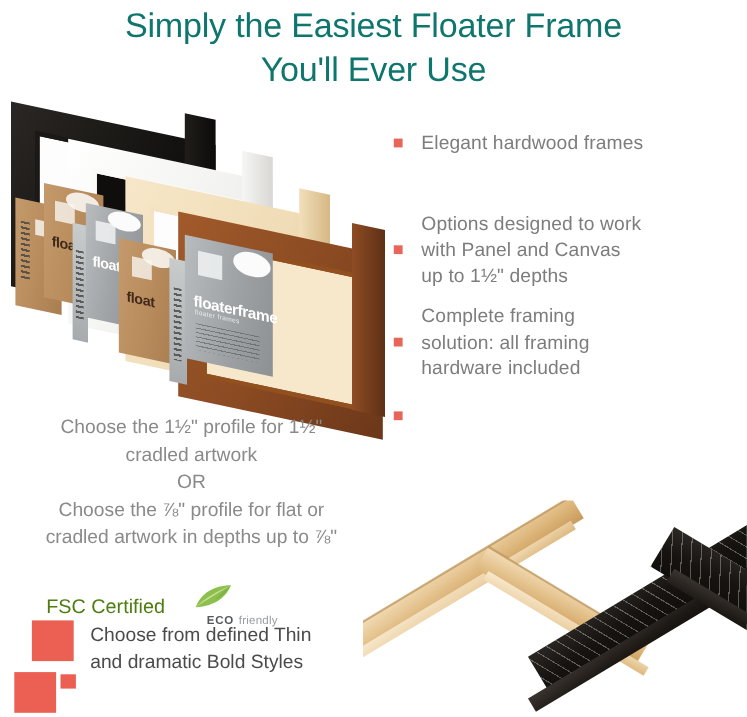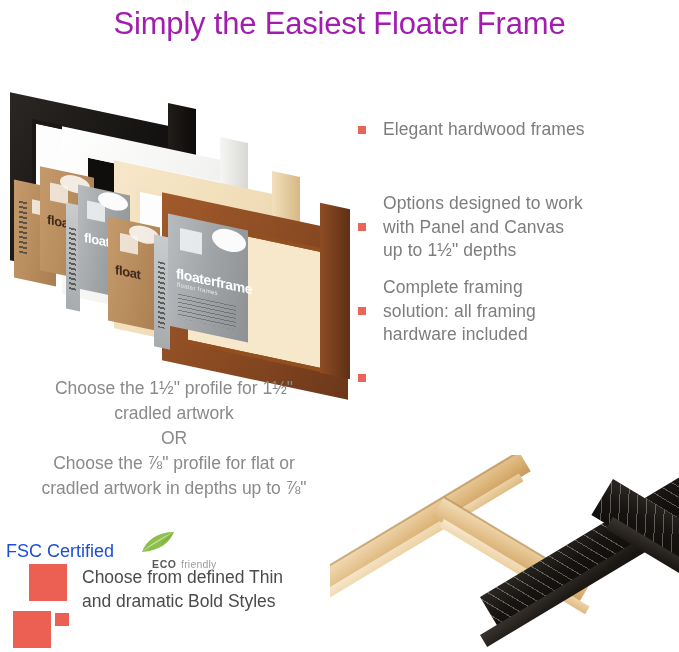--- a/index.html
+++ b/index.html
@@ -4,21 +4,21 @@
 <style>
   html,body{margin:0;padding:0;background:#ffffff;}
   body{
     width:679px;height:652px;position:relative;overflow:hidden;
     font-family:"Liberation Sans","DejaVu Sans",sans-serif;
     background:#ffffff;
   }
   
   #headline{
     position:absolute;left:0;top:0;width:679px;
-    text-align:center;color:#a21caf;
+    text-align:center;color:#0f766e;
     font-size:31px;line-height:40px;letter-spacing:-0.2px;
     padding-top:4px;
   }
   #headline .ln{display:block;}
 
   
   #bullets{position:absolute;left:358px;top:112px;width:315px;}
   .blt{position:absolute;left:0;width:315px;display:flex;align-items:center;}
   .blt .sq{
     width:8px;height:8px;background:#e8655a;flex:0 0 8px;margin-right:17px;
@@ -33,21 +33,21 @@
   #b3{top:262px;}
 
   
   #profiles{
     position:absolute;left:0;top:376px;width:348px;text-align:center;
     color:#8a8a8a;font-size:17.5px;line-height:25px;white-space:pre-line;
   }
 
   
   #fscRow{position:absolute;left:6px;top:530px;display:flex;align-items:center;}
-  #fscText{color:#1d4ed8;font-size:18px;line-height:20px;}
+  #fscText{color:#4d7c0f;font-size:18px;line-height:20px;margin-left:36px;}
   #ecoLogo{position:relative;width:62px;height:42px;margin-left:18px;}
   #leafWrap{position:absolute;left:8px;top:0px;width:46px;height:24px;}
   #ecoWords{position:absolute;left:0;top:24px;width:62px;text-align:center;white-space:nowrap;}
   #ecoWords .eco{color:#56585a;font-size:10.5px;font-weight:bold;letter-spacing:0.6px;padding-left:20px;}
   #ecoWords .fr{color:#9a9c9e;font-size:10.5px;letter-spacing:0.2px;}
 
   
   #styleRow{position:absolute;left:0;top:558px;width:340px;height:94px;padding-left:16px;}
   .rsq{position:absolute;background:#eb6053;}
   #rsqBig1{left:29px;top:6px;width:38px;height:37px;}
@@ -88,20 +88,21 @@
   .blackTone{background:linear-gradient(175deg,#2b2723 0%,#161310 40%,#0d0b09 100%);}
   .blackTone2{background:linear-gradient(175deg,#3a3530 0%,#1d1915 55%,#100e0c 100%);}
   .speck{position:absolute;opacity:.55;
     background:repeating-linear-gradient(62deg,rgba(255,255,255,.55) 0 1px,rgba(255,255,255,0) 1px 9px);}
 </style>
 </head>
 <body>
 
 <div id="headline">
   <span class="ln">Simply the Easiest Floater Frame</span>
+  <span class="ln">You'll Ever Use</span>
 </div>
 
 <div id="photoStack">
 
   <div class="frm" style="left:6px;top:4px;width:186px;height:168px;transform:skewY(12deg);">
     <div class="frmBody" style="left:0;top:0;right:0;bottom:0;background:linear-gradient(120deg,#2a2724 0%,#141210 55%,#0b0a09 100%);"></div>
     <div class="frmWin" style="left:26px;top:26px;width:134px;height:116px;background:#fdfdfd;"></div>
     <div class="frmBody" style="left:22px;top:22px;width:142px;height:124px;border:4px solid #1b1816;background:transparent;"></div>
   </div>
 

